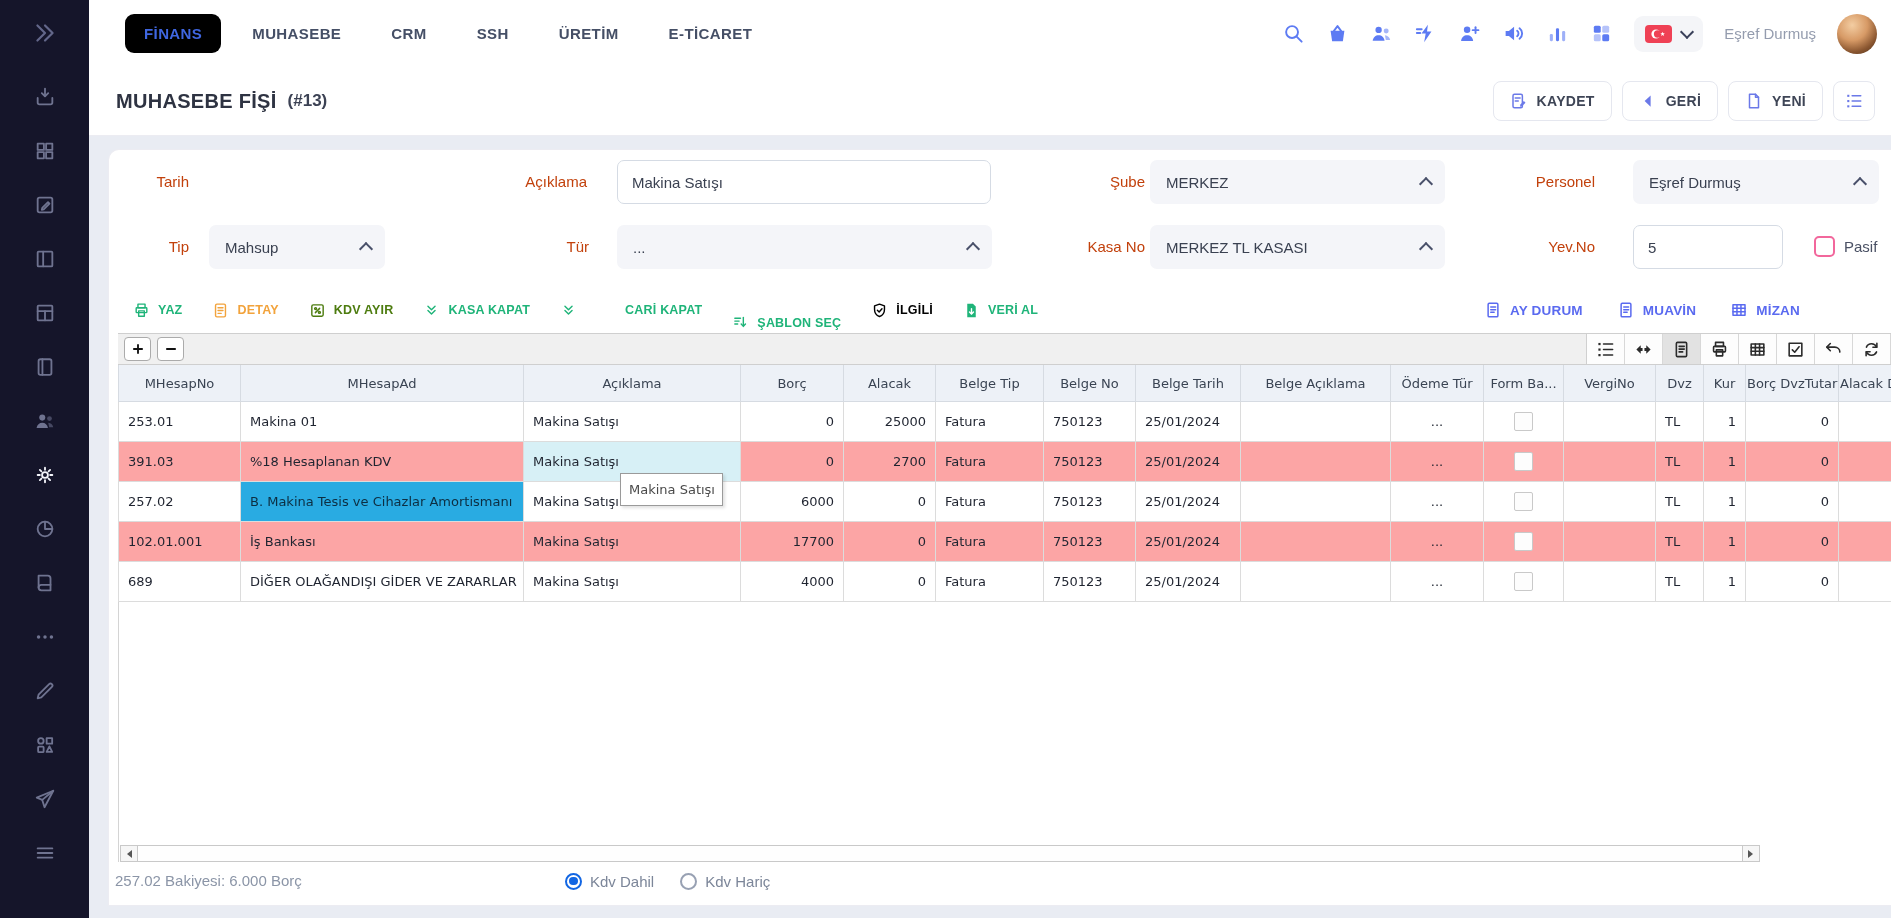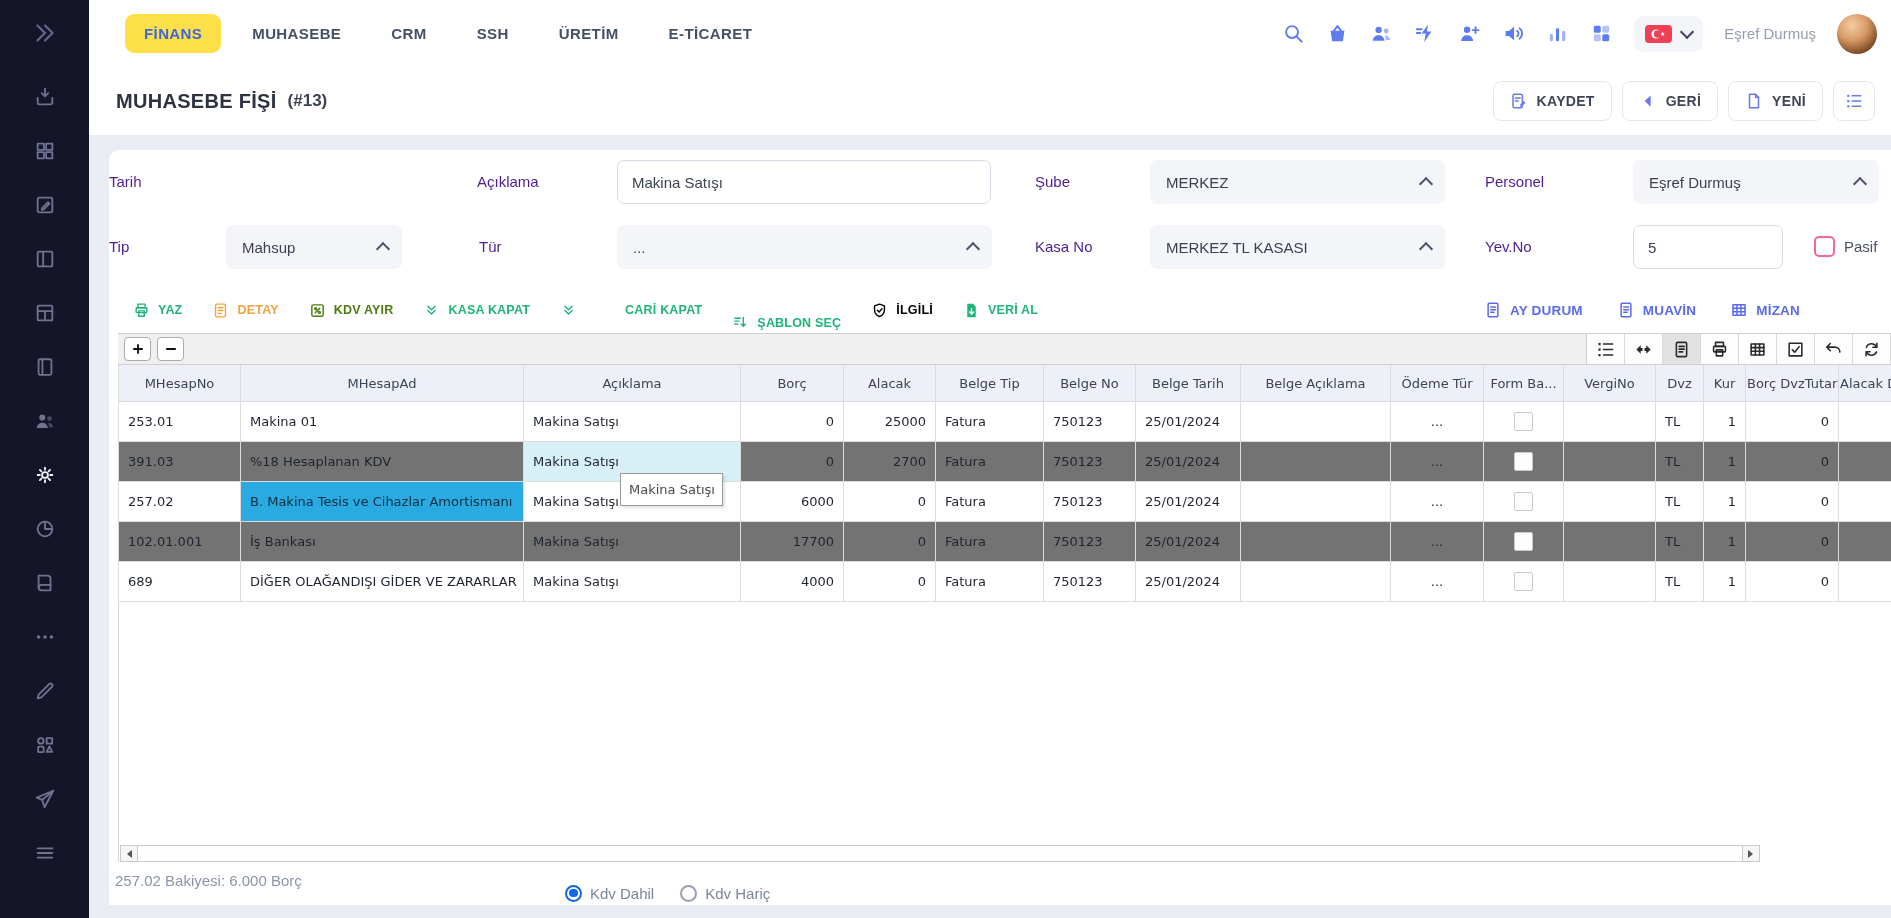--- a/index.html
+++ b/index.html
@@ -14,21 +14,21 @@
   .expand-btn{margin-top:20px;color:#63678a;width:26px;height:26px;cursor:pointer;}
   .side-items{margin-top:40px;display:flex;flex-direction:column;align-items:center;gap:32px;}
   .side-item{width:22px;height:22px;color:#6f7390;cursor:pointer;}
   .side-item.on{color:#f4f5fb;}
 
   
   .topbar{position:absolute;left:89px;top:0;right:0;height:67px;background:#fff;display:flex;align-items:center;}
   .nav{display:flex;margin-left:36px;gap:12px;align-items:center;}
   .nav-item{padding:11px 19px;font-size:15px;font-weight:bold;letter-spacing:.4px;color:#454f66;
             border-radius:9px;cursor:pointer;white-space:nowrap;}
-  .nav-item.active{background:#fde047;color:#3f66e0;text-align:center;}
+  .nav-item.active{background:#000000;color:#3f66e0;text-align:center;}
   .top-right{margin-left:auto;display:flex;align-items:center;gap:21px;padding-right:14px;}
   .top-ic{width:23px;height:23px;border:none;background:none;padding:0;color:#5d7bf3;cursor:pointer;}
   .flag-chip{background:#f4f5f8;border-radius:9px;padding:9px 11px;display:flex;align-items:center;gap:10px;cursor:pointer;}
   .flag-ic{width:27px;height:18px;}
   .chev{width:8px;height:8px;border-left:2px solid #3a405a;border-top:2px solid #3a405a;display:inline-block;}
   .chev.down{transform:rotate(-135deg);margin-top:-3px;}
   .chev.up{transform:rotate(45deg);margin-top:4px;}
   .user-name{color:#949cae;font-size:15px;white-space:nowrap;}
   .avatar{width:40px;height:40px;border-radius:50%;flex:0 0 auto;
           background:radial-gradient(circle at 38% 28%,#f3cda2 0%,#d79a66 40%,#8a5630 70%,#452a18 100%);}
@@ -45,21 +45,21 @@
         padding:10px 16px;font-family:inherit;font-size:14px;font-weight:bold;letter-spacing:.3px;color:#3e4556;cursor:pointer;}
   .hbtn .ic{width:18px;height:18px;color:#6b79e8;}
   .hbtn.icon-only{padding:10px 11px;}
 
   
   .content-bg{position:absolute;left:89px;top:136px;right:0;bottom:0;background:#e9ecf3;}
   .card{position:absolute;left:109px;top:150px;width:1782px;height:755px;background:#fff;
         border-radius:10px 0 0 0;box-shadow:0 0 0 1px #ececf2;overflow:hidden;}
 
   
-  .fld-label{position:absolute;height:44px;line-height:44px;color:#4c1d95;font-size:15px;white-space:nowrap;}
+  .fld-label{position:absolute;height:44px;line-height:44px;text-align:right;color:#c2410c;font-size:15px;white-space:nowrap;}
   .tinput{position:absolute;height:44px;border:1px solid #d5dbe4;border-radius:7px;background:#fff;box-sizing:border-box;
           font-size:15px;color:#3a4151;padding:0 14px;display:flex;align-items:center;cursor:text;}
   .tselect{position:absolute;height:44px;border-radius:7px;background:#f4f5f9;box-sizing:border-box;
            font-size:15px;color:#3a4151;padding:0 14px 0 16px;display:flex;align-items:center;cursor:pointer;}
   .tselect .chev{border-color:#49506a;margin-left:auto;}
   .pcb{position:absolute;width:21px;height:21px;border:2.5px solid #f2679c;border-radius:5px;background:#fff;
        box-sizing:border-box;cursor:pointer;}
 
   
   .actions-left{position:absolute;left:24px;top:145px;height:30px;display:flex;align-items:center;gap:30px;}
@@ -81,21 +81,21 @@
   .gicon .ic{width:19px;height:19px;}
   .gicon.pressed{background:#e2e2e2;}
 
   
   .grid-table{position:absolute;left:9px;top:215px;width:1780px;border-collapse:collapse;table-layout:fixed;
               font-family:"DejaVu Sans","Liberation Sans",sans-serif;}
   .grid-table th{height:34px;background:#edf1f7;border:1px solid #d6dbe2;border-top:none;
                  font-size:13px;font-weight:normal;color:#3a4453;text-align:center;overflow:hidden;white-space:nowrap;}
   .grid-table td{height:39px;border:1px solid #dcdcdc;background:#fff;font-size:13px;color:#1f2430;
                  padding:0 9px;overflow:hidden;white-space:nowrap;cursor:cell;}
-  .grid-table tr.stripe td{background:#737373;}
+  .grid-table tr.stripe td{background:#fca5a5;}
   .grid-table td.num{text-align:right;}
   .grid-table td.ctr{text-align:center;}
   .grid-table td.sel{background:#29abe2 !important;color:#0d2e42;}
   .grid-table td.editing{background:#d7f0f6 !important;}
   .cellcb{width:17px;height:17px;border:1px solid #c9c9c9;background:#fdfdfd;border-radius:2px;margin:0 auto;cursor:pointer;}
   .grid-leftline{position:absolute;left:9px;top:215px;height:497px;width:1px;background:#d4d4d4;}
 
   
   .cell-pop{position:absolute;left:511px;top:323px;width:103px;height:33px;background:#fff;border:1px solid #9a9a9a;
             box-shadow:2px 2px 3px rgba(0,0,0,.12);display:flex;align-items:center;padding:0 8px;box-sizing:border-box;
@@ -105,21 +105,21 @@
   .hscroll{position:absolute;left:11px;top:695px;width:1640px;height:17px;border:1px solid #c9c9c9;background:#fefefe;
            box-sizing:border-box;display:flex;justify-content:space-between;cursor:pointer;}
   .harrow{width:16px;height:100%;display:flex;align-items:center;justify-content:center;background:#f6f6f6;}
   .harrow.l{border-right:1px solid #c9c9c9;}
   .harrow.r{border-left:1px solid #c9c9c9;}
   .tri-l{width:0;height:0;border:4px solid transparent;border-right:5px solid #555;margin-right:3px;}
   .tri-r{width:0;height:0;border:4px solid transparent;border-left:5px solid #555;margin-left:3px;}
 
   
   .gfoot-balance{position:absolute;left:6px;top:716px;height:30px;line-height:30px;color:#8b95a7;font-size:15px;}
-  .gfoot-radios{position:absolute;left:456px;top:716px;height:30px;display:flex;align-items:center;gap:26px;margin-top:12px;}
+  .gfoot-radios{position:absolute;left:456px;top:716px;height:30px;display:flex;align-items:center;gap:26px;}
   .radio{display:flex;align-items:center;gap:8px;cursor:pointer;color:#7c8699;font-size:15px;}
   .rdot{width:17px;height:17px;border-radius:50%;border:2px solid #98a1b3;box-sizing:border-box;position:relative;background:#fff;}
   .rdot.on{border-color:#1266e3;}
   .rdot.on::after{content:'';position:absolute;inset:2.2px;border-radius:50%;background:#1266e3;}
 </style>
 </head>
 <body>
 
 <div class="sidebar">
   <div class="expand-btn ic">
@@ -392,21 +392,21 @@
     <span class="chev up"></span>
     </div>
 
   <div class="fld-label" style="left:1376px;width:110px;top:10px;">Personel</div>
   <div class="tselect" style="left:1524px;width:246px;top:10px;">
     <span>Eşref Durmuş</span>
     <span class="chev up"></span>
     </div>
 
   <div class="fld-label" style="left:0;width:80px;top:75px;">Tip</div>
-  <div class="tselect" style="left:117px;width:176px;top:75px;">
+  <div class="tselect" style="left:100px;width:176px;top:75px;">
     <span>Mahsup</span>
     <span class="chev up"></span>
     </div>
 
   <div class="fld-label" style="left:370px;width:110px;top:75px;">Tür</div>
   <div class="tselect" style="left:508px;width:375px;top:75px;">
     <span>...</span>
     <span class="chev up"></span>
     </div>
 

